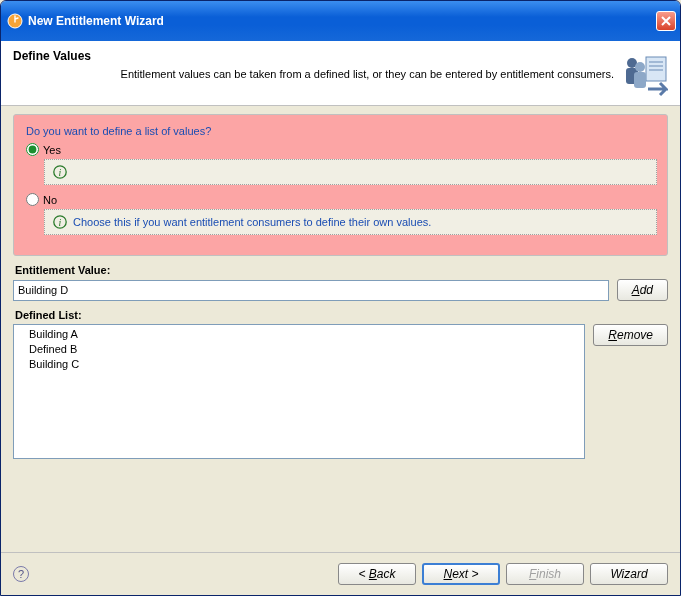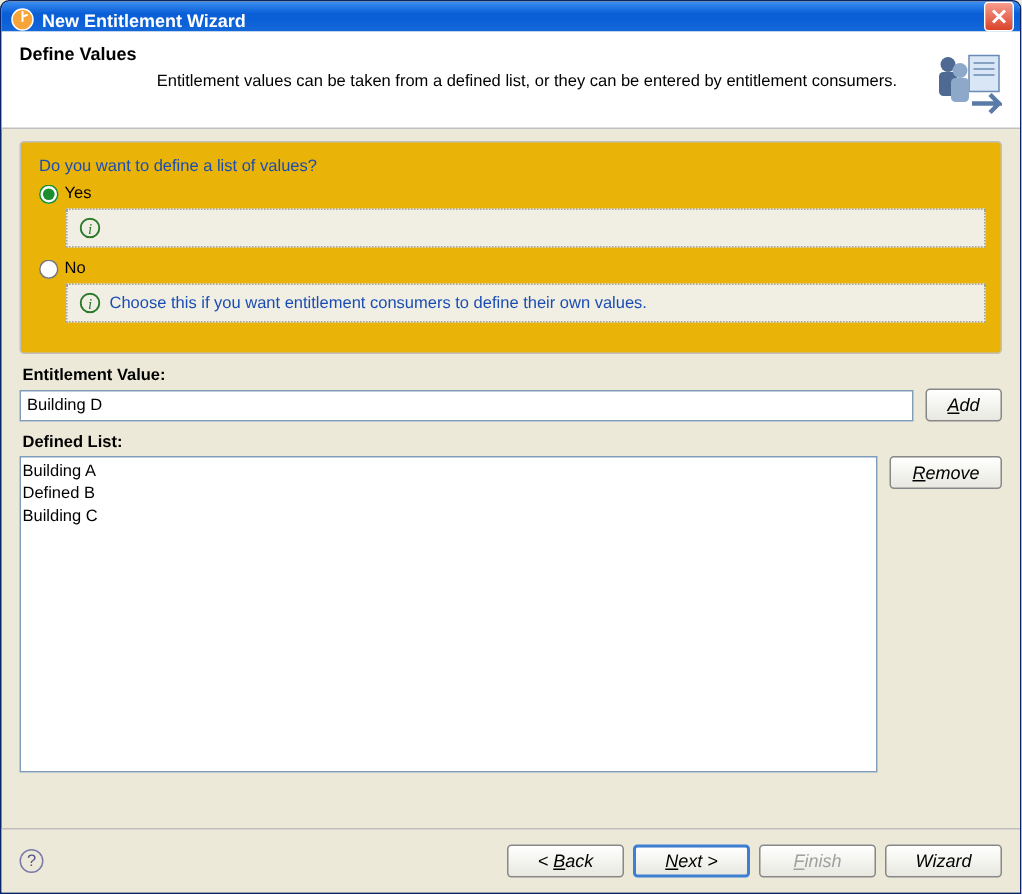--- a/index.html
+++ b/index.html
@@ -12,24 +12,24 @@
   .window {
     width: 681px;
     height: 596px;
     border: 1px solid #0a246a;
     background: #ece9d8;
     border-radius: 6px 6px 0 0;
     overflow: hidden;
     position: relative;
   }
   .titlebar {
-    height: 20px;
+    height: 40px;
     background: linear-gradient(to bottom, #3b8ef0 0%, #0a5fd7 40%, #0a5fd7 60%, #1568d9 100%);
     display: flex;
-    align-items: flex-end;
+    align-items: center;
     padding: 0 4px 0 6px;
     color: white;
     font-weight: bold;
     font-size: 12px;
   }
   .titlebar-icon {
     width: 16px; height: 16px;
     display: inline-flex; align-items: center; justify-content: center;
     margin-right: 5px;
   }
@@ -42,47 +42,47 @@
     display: flex; align-items: center; justify-content: center;
     color: white; font-weight: bold;
     cursor: pointer;
   }
   .header-area {
     background: white;
     border-bottom: 1px solid #c0c0c0;
     padding: 8px 12px 6px 12px;
     display: flex;
     align-items: flex-start;
-    gap: 20px;
+    gap: 4px;
     min-height: 58px;
   }
   .header-text { flex: 1; }
   .header-title { font-weight: bold; font-size: 12px; margin-bottom: 5px; }
   .header-desc { font-size: 11px; color: #000; text-align: right; }
   .header-icon {
     width: 50px; height: 50px;
     display: flex; align-items: center; justify-content: center;
   }
   .content {
     padding: 8px 12px 12px 12px;
   }
   .group-box {
     border: 1px solid #c0c0c0;
     border-radius: 3px;
     padding: 4px 10px 12px 10px;
     margin-bottom: 8px;
-    background: #eab308;
+    background: #fca5a5;
   }
   .group-title {
     color: #1a4db3;
     font-size: 11px;
     margin: 6px 2px 6px 2px;
   }
   .radio-row {
-    display: flex; align-items: flex-start;
+    display: flex; align-items: center;
     margin: 4px 2px 3px 2px;
   }
   .radio-row input { margin: 0 4px 0 0; accent-color: #1b8f2f; }
   .info-box {
     border: 1px dotted #a0a0a0;
     background: #f1efe4;
     padding: 5px 8px 5px 8px;
     margin: 3px 0 8px 20px;
     display: flex;
     align-items: center;
@@ -118,22 +118,22 @@
     font-style: italic;
   }
   .btn:disabled { color: #a0a0a0; cursor: default; }
   .btn.wide { min-width: 78px; }
   .btn.default { border: 2px solid #3c7fd4; padding: 2px 6px; }
   .list-row { display: flex; gap: 8px; align-items: flex-start; }
   .listbox {
     flex: 1;
     border: 1px solid #7f9db9;
     background: white;
-    height: 211px;
-    padding: 2px 1px;
+    height: 135px;
+    padding: 2px 15px;
     overflow: auto;
     font-size: 11px;
   }
   .listbox div { line-height: 15px; cursor: default; }
   .button-bar {
     position: absolute;
     bottom: 0; left: 0; right: 0;
     border-top: 1px solid #c0c0c0;
     padding: 10px 12px;
     display: flex;

